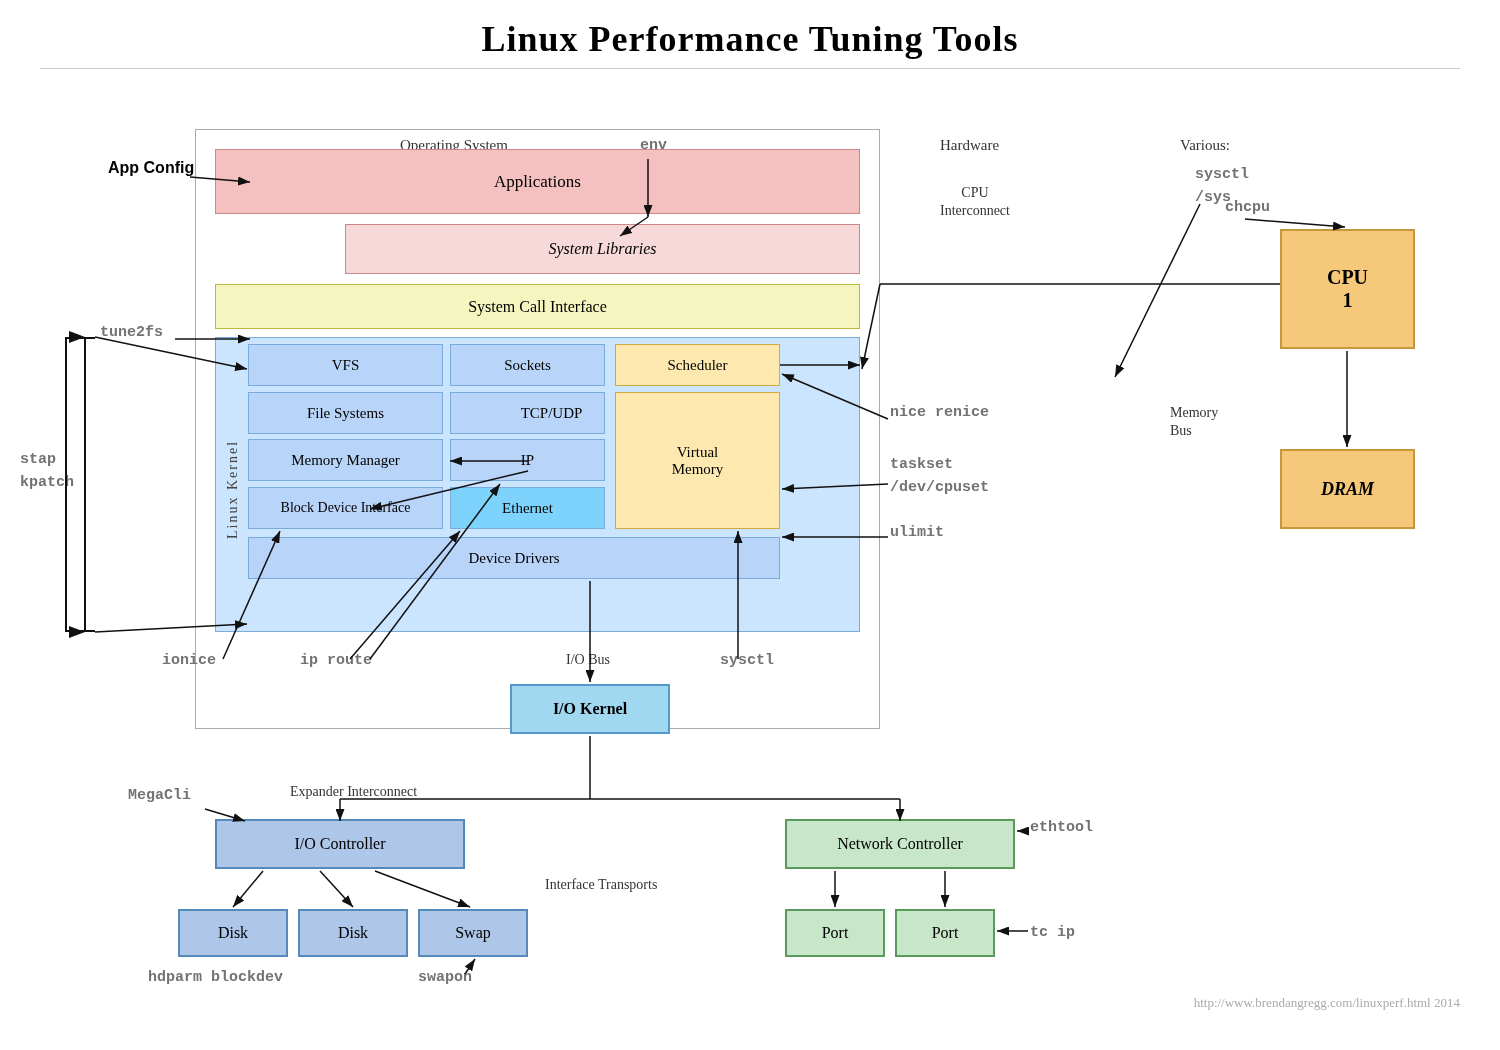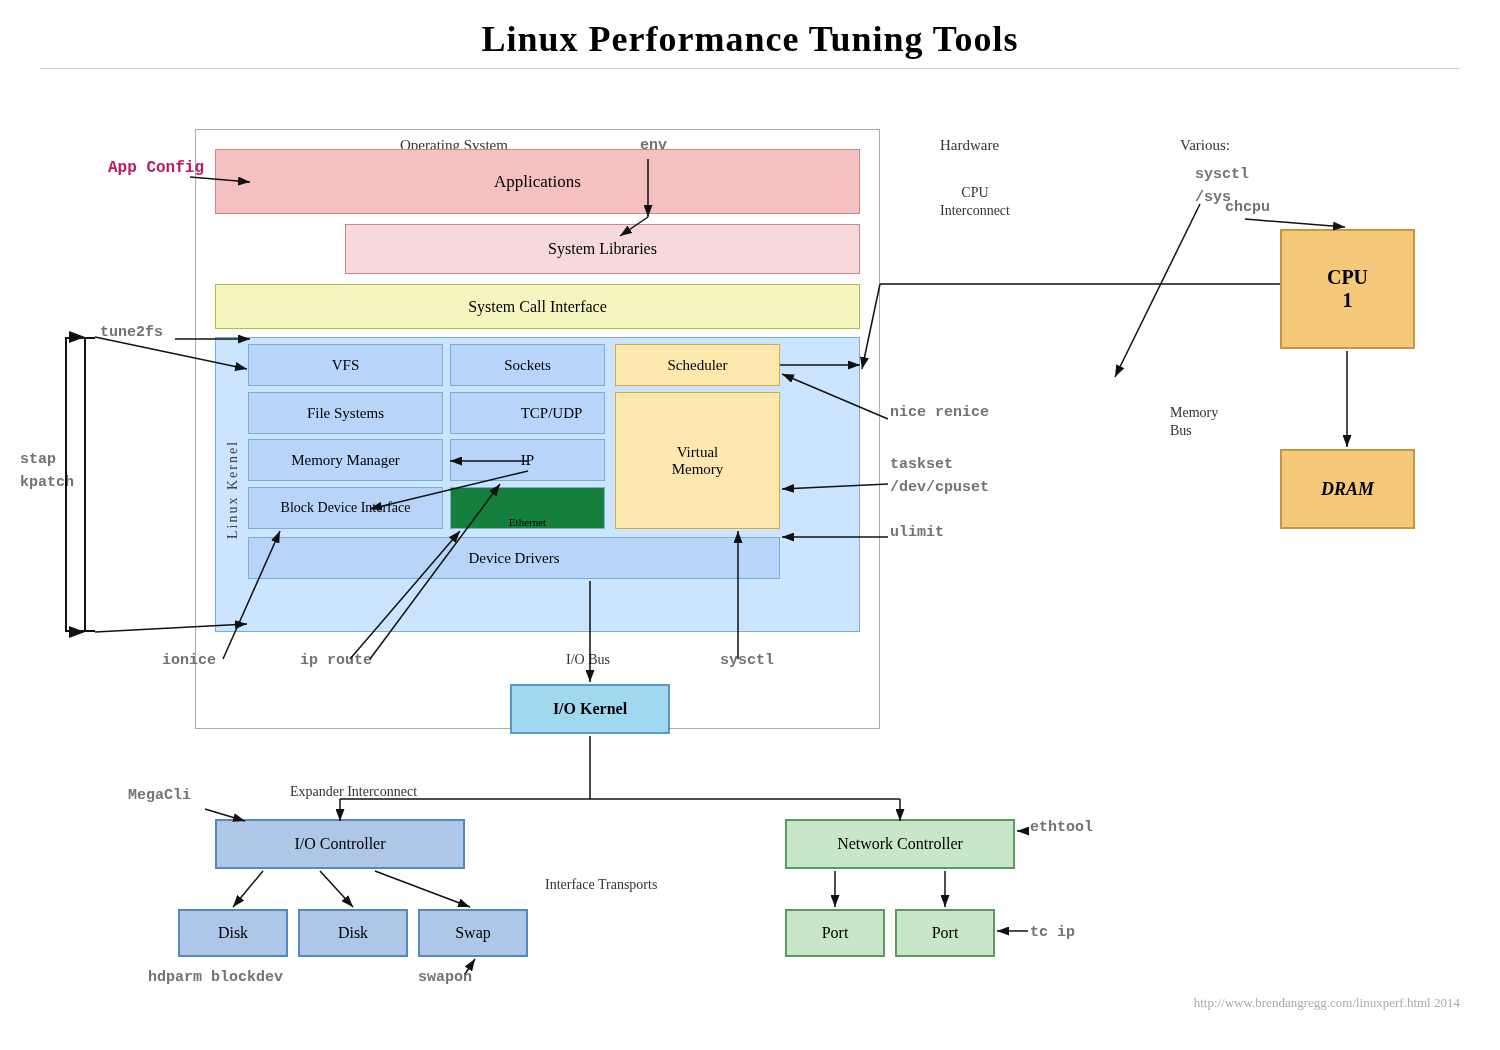--- a/index.html
+++ b/index.html
@@ -70,20 +70,21 @@
       left: 345px;
       top: 155px;
       width: 515px;
       height: 50px;
       background: #f7d9d9;
       border: 1px solid #c88;
       display: flex;
       align-items: center;
       justify-content: center;
       font-size: 16px;
+      font-style: italic;
     }
 
     
     .box-syscall {
       position: absolute;
       left: 215px;
       top: 215px;
       width: 645px;
       height: 45px;
       background: #f5f5c0;
@@ -228,26 +229,26 @@
       font-size: 15px;
     }
 
     
     .box-ethernet {
       position: absolute;
       left: 450px;
       top: 418px;
       width: 155px;
       height: 42px;
-      background: #15803d;
-      border: 1px solid #7aabdd;
-      display: flex;
-      align-items: flex-end;
-      justify-content: center;
-      font-size: 11px;
+      background: #7dd3fc;
+      border: 1px solid #7aabdd;
+      display: flex;
+      align-items: center;
+      justify-content: center;
+      font-size: 15px;
     }
 
     
     .box-scheduler {
       position: absolute;
       left: 615px;
       top: 275px;
       width: 165px;
       height: 42px;
       background: #fde9b0;
@@ -448,24 +449,24 @@
     
     .tool-label {
       position: absolute;
       font-family: 'Courier New', monospace;
       font-size: 15px;
       font-weight: bold;
       color: #737373;
     }
     .tool-label-serif {
       position: absolute;
-      font-family: Liberation Mono, monospace;
+      font-family: Liberation Sans, sans-serif;
       font-size: 15px;
       font-weight: bold;
-      color: #be185d;
+      color: #000000;
     }
 
     
     .arrows-svg {
       position: absolute;
       left: 0;
       top: 0;
       width: 1500px;
       height: 1050px;
       pointer-events: none;

